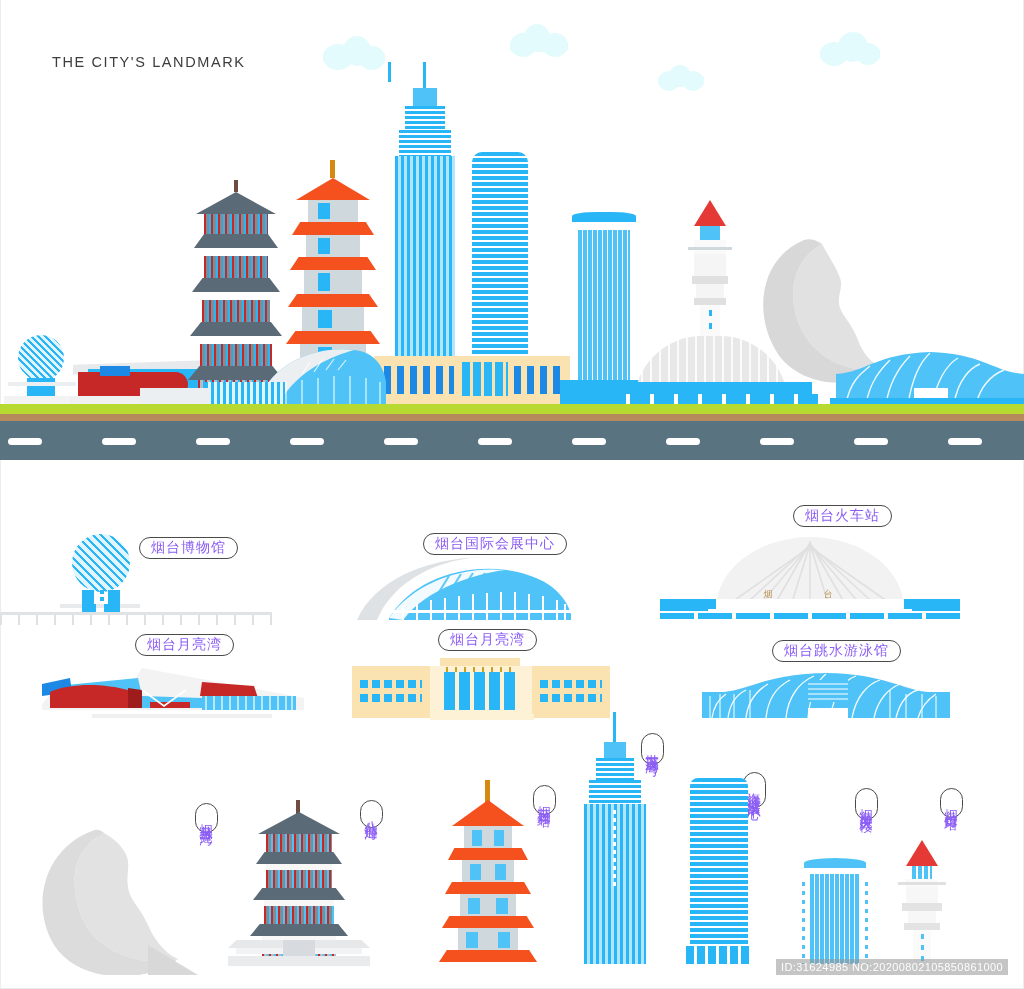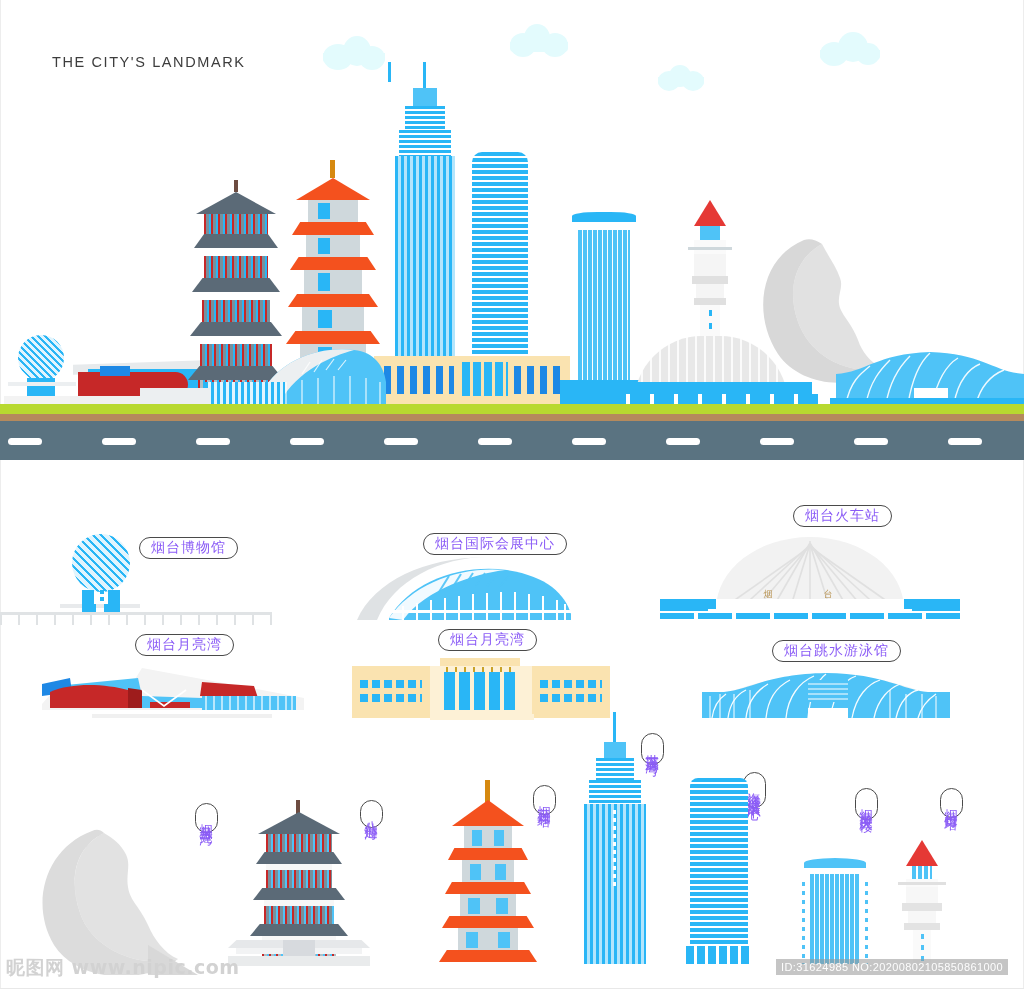--- a/index.html
+++ b/index.html
@@ -537,17 +537,16 @@
     <div class="b" style="left:16px;top:39px;width:32px;height:8px;background:#fafafa;"></div>
     <div class="b" style="left:8px;top:42px;width:48px;height:3px;background:#e0e0e0;"></div>
     <div class="b" style="left:16px;top:47px;width:32px;height:16px;background:#f7f7f7;"></div>
     <div class="b" style="left:12px;top:63px;width:40px;height:8px;background:#e3e3e3;"></div>
     <div class="b" style="left:18px;top:71px;width:28px;height:12px;background:#f7f7f7;"></div>
     <div class="b" style="left:14px;top:83px;width:36px;height:7px;background:#e3e3e3;"></div>
     <div class="b" style="left:23px;top:90px;width:18px;height:34px;background:#fafafa;"></div>
     <div class="b" style="left:31px;top:94px;width:3px;height:30px;background-image:repeating-linear-gradient(180deg,#4fc3f7 0 5px,transparent 5px 11px);"></div>
   </div>
 
-  <div class="wm-left">昵图网 www.nipic.com</div>
   <div class="wm-right">ID:31624985 NO:20200802105850861000</div>
   <div class="bottom-rule"></div>
 
 </div>
 
 </body></html>

